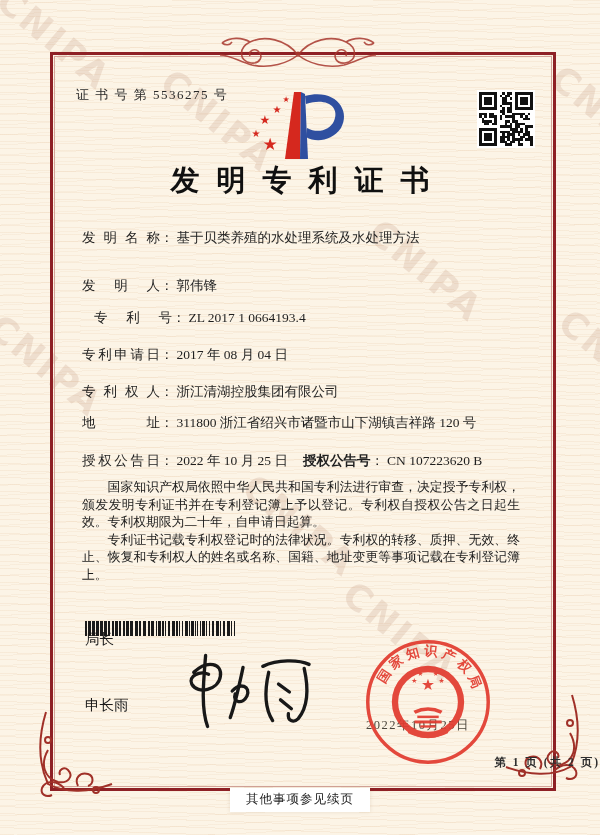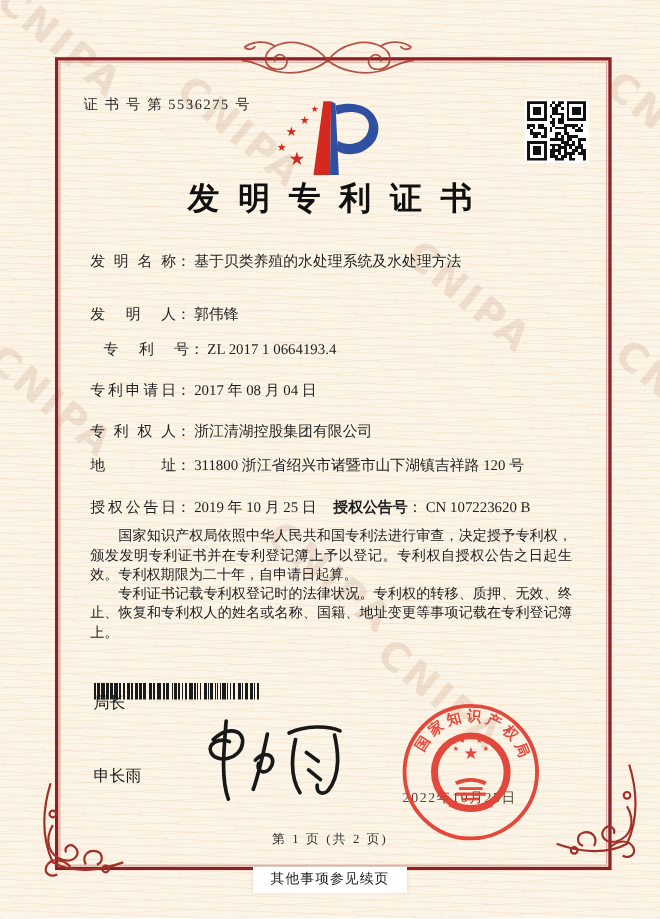--- a/index.html
+++ b/index.html
@@ -32,21 +32,21 @@
   .f7 { top:452px; left:303px; }
   .body-text { left:82px; top:479px; width:438px; font-size:12.8px; line-height:17.6px;
                text-align:justify; color:#1c1c1c; }
   .body-text p { margin:0; text-indent:2em; }
   .barcode { left:85px; top:621px; width:154px; height:15px; }
   .director-title { left:85px; top:630px; font-size:14.5px; font-family:"Liberation Sans","DejaVu Sans",sans-serif; color:#1a1a1a; }
   .director-name  { left:85px; top:696px; font-size:14.5px; font-family:Liberation Mono, monospace; color:#1a1a1a; }
   .signature { left:178px; top:645px; }
   .seal-date { left:366px; top:717px; font-size:12.5px; letter-spacing:1.5px; color:#4b463c; z-index:1; }
   .seal { left:360px; top:634px; z-index:2; opacity:0.93; }
-  .page-num { left:0; right:0; top:755px; text-align:center; font-size:11.5px; color:#2e2e2e; letter-spacing:2px; }
+  .page-num { left:0; right:0; top:755px; text-align:right; font-size:11.5px; color:#2e2e2e; letter-spacing:2px;font-weight:bold; }
   .note { left:50%; transform:translateX(-50%); top:788px; background:#ffffff;
           padding:3px 16px 4px; font-size:12.5px; color:#222; letter-spacing:1px;
           box-shadow:0 0 4px rgba(120,90,60,0.15); white-space:nowrap; }
   .ornament-top { left:202px; top:33px; }
   .corner-bl { left:34px; top:710px; }
   .corner-br { left:504px; top:688px; transform:scaleX(-1); }
   .qr { left:477px; top:90px; width:58px; height:58px; background:#fff; padding:2px; box-sizing:border-box; }
   .logo { left:248px; top:86px; }
 </style>
 </head>
@@ -280,21 +280,21 @@
   <div class="abs field f3">
     <span class="lbl">专利申请日</span><span>：</span><span class="val">2017 年 08 月 04 日</span>
   </div>
   <div class="abs field f4">
     <span class="lbl">专利权人</span><span>：</span><span class="val">浙江清湖控股集团有限公司</span>
   </div>
   <div class="abs field f5">
     <span class="lbl">地址</span><span>：</span><span class="val">311800 浙江省绍兴市诸暨市山下湖镇吉祥路 120 号</span>
   </div>
   <div class="abs field f6">
-    <span class="lbl">授权公告日</span><span>：</span><span class="val">2019 年 10 月 25 日</span>
+    <span class="lbl">授权公告日</span><span>：</span><span class="val">2022 年 10 月 25 日</span>
   </div>
   <div class="abs field f7">
     <span class="lbl" style="width:auto;font-weight:bold;">授权公告号</span><span>：</span><span class="val">CN 107223620 B</span>
   </div>
 
   <div class="abs body-text">
     <p>国家知识产权局依照中华人民共和国专利法进行审查，决定授予专利权，颁发发明专利证书并在专利登记簿上予以登记。专利权自授权公告之日起生效。专利权期限为二十年，自申请日起算。</p>
     <p>专利证书记载专利权登记时的法律状况。专利权的转移、质押、无效、终止、恢复和专利权人的姓名或名称、国籍、地址变更等事项记载在专利登记簿上。</p>
   </div>
 

